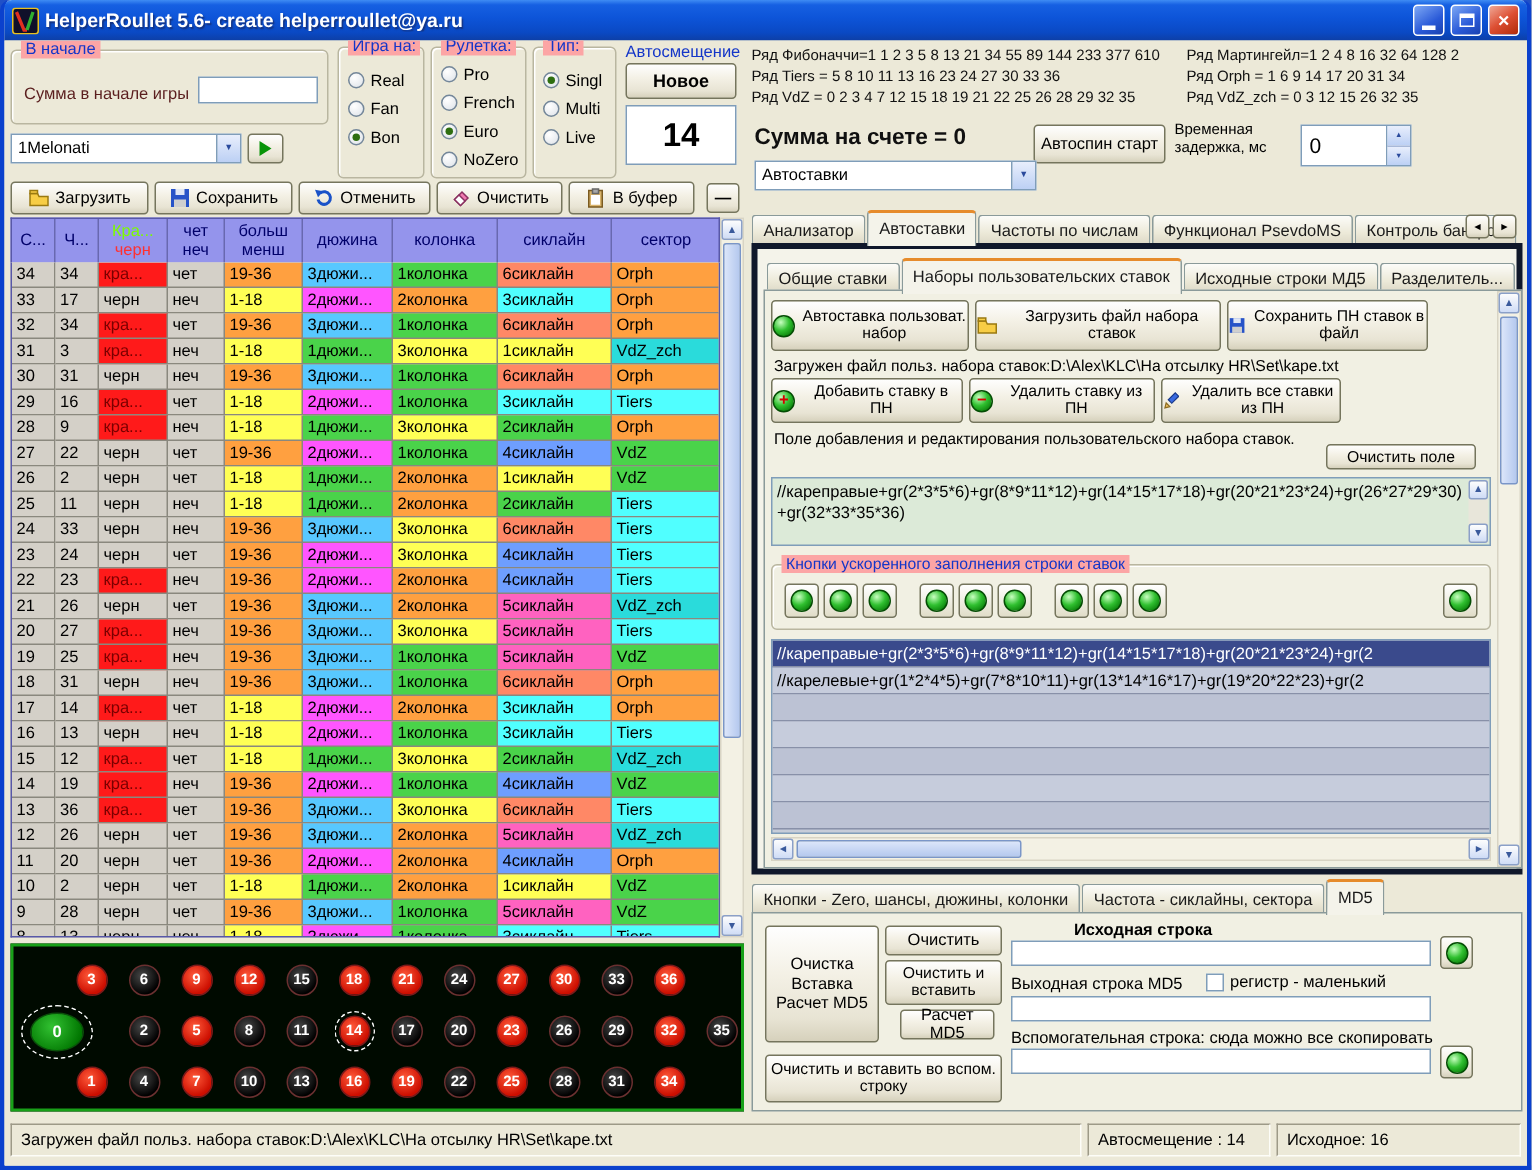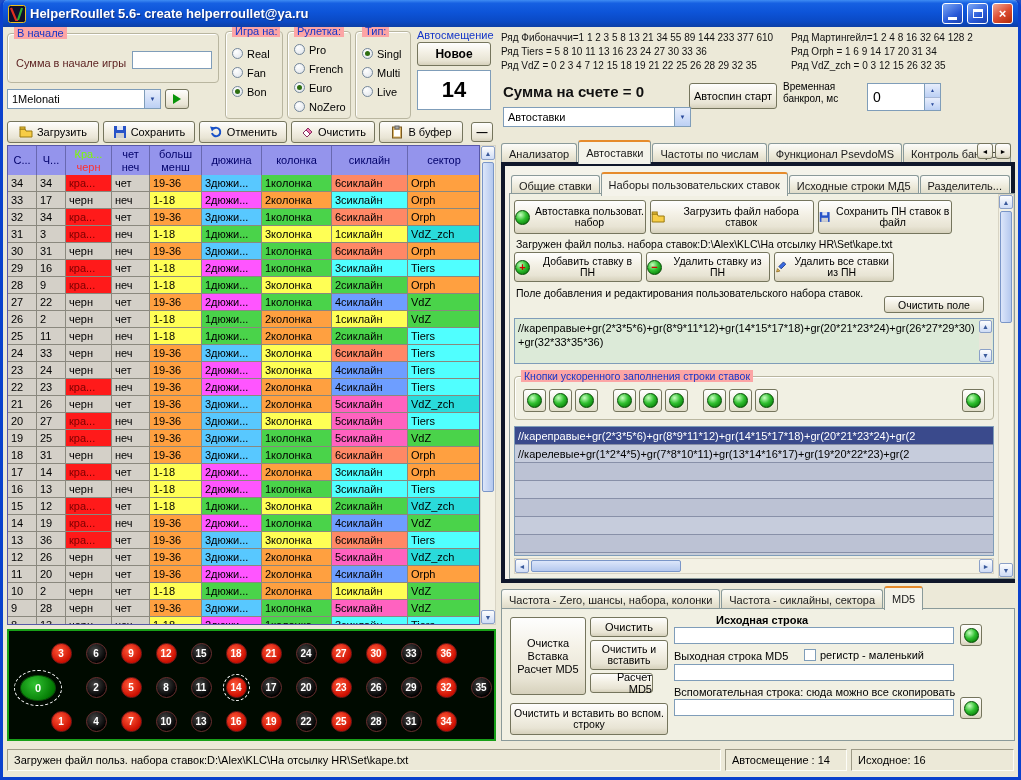--- a/index.html
+++ b/index.html
@@ -601,21 +601,21 @@
         <div>Ряд VdZ = 0 2 3 4 7 12 15 18 19 21 22 25 26 28 29 32 35</div>
       </div>
     <div class="series" style="left:788px;top:4px;width:226px;" id="series-right">
         <div>Ряд Мартингейл=1 2 4 8 16 32 64 128 2</div>
         <div>Ряд Orph = 1 6 9 14 17 20 31 34</div>
         <div>Ряд VdZ_zch = 0 3 12 15 26 32 35</div>
       </div>
 
     <span class="lbl" style="left:500px;top:56px;font-size:15px;font-weight:bold;color:#101010;">Сумма на счете = 0</span>
     <button class="btn" style="left:686px;top:56px;width:88px;height:26px;">Автоспин старт</button>
-    <span class="lbl" style="left:780px;top:54px;width:82px;white-space:normal;font-size:10px;line-height:12px;">Временная банкрол, мс</span>
+    <span class="lbl" style="left:780px;top:54px;width:82px;white-space:normal;font-size:10px;line-height:12px;">Временная задержка, мс</span>
     <div class="spinner" style="left:864px;top:56px;width:74px;height:28px;">
       <div class="spinval">0</div>
       <div class="spincol">
         <div class="spinbtn">▲</div>
         <div class="spinbtn">▼</div>
       </div>
     </div>
     <div class="combo" style="left:500px;top:80px;width:188px;height:20px;">
       <span>Автоставки</span>
       <span class="carrow">▼</span>
@@ -747,29 +747,29 @@
 
         <div class="vscroll" style="right:0;top:0;bottom:0;">
           <div class="sarrow">▲</div>
           <div class="vthumb" style="top:16px;height:112px;"></div>
           <div class="sarrow" style="position:absolute;bottom:0;">▼</div>
         </div>
       </div>
     </div>
 
     <div class="tabs" style="left:498px;top:558px;height:24px;" id="freq-tabs">
-        <div class="tab">Частота - Zero, шансы, набора, колонки</div>
+        <div class="tab">Кнопки - Zero, шансы, дюжины, колонки</div>
         <div class="tab">Частота - сиклайны, сектора</div>
         <div class="tab active">MD5</div>
       </div>
     <div class="panel" style="left:498px;top:581px;width:514px;height:133px;background:#f1f0e3;">
       <button class="btn btn2" style="left:8px;top:8px;width:76px;height:78px;white-space:normal;padding:2px;font-size:11px;line-height:13px;">Очистка Вставка Расчет MD5</button>
       <button class="btn" style="left:88px;top:8px;width:78px;height:20px;">Очистить</button>
       <button class="btn btn2" style="left:88px;top:31px;width:78px;height:30px;white-space:normal;">Очистить и вставить</button>
-      <button class="btn" style="left:88px;top:64px;width:63px;height:20px;text-align:right;">Расчет MD5</button>
+      <button class="btn" style="left:98px;top:64px;width:63px;height:20px;">Расчет MD5</button>
       <button class="btn btn2" style="left:8px;top:94px;width:158px;height:32px;white-space:normal;">Очистить и вставить во вспом. строку</button>
 
       <span class="lbl" style="left:214px;top:5px;font-weight:bold;">Исходная строка</span>
       <input class="input" style="left: 172px; top: 18px; width: 280px; height: 17px;" value="">
       <button class="btn" style="left:458px;top:15px;width:22px;height:22px;">
           <span class="orb"></span>
         </button>
 
       <span class="lbl" style="left:172px;top:41px;">Выходная строка MD5</span>
       <span style="position:absolute;left:302px;top:40px;display:flex;align-items:center;gap:4px;">

